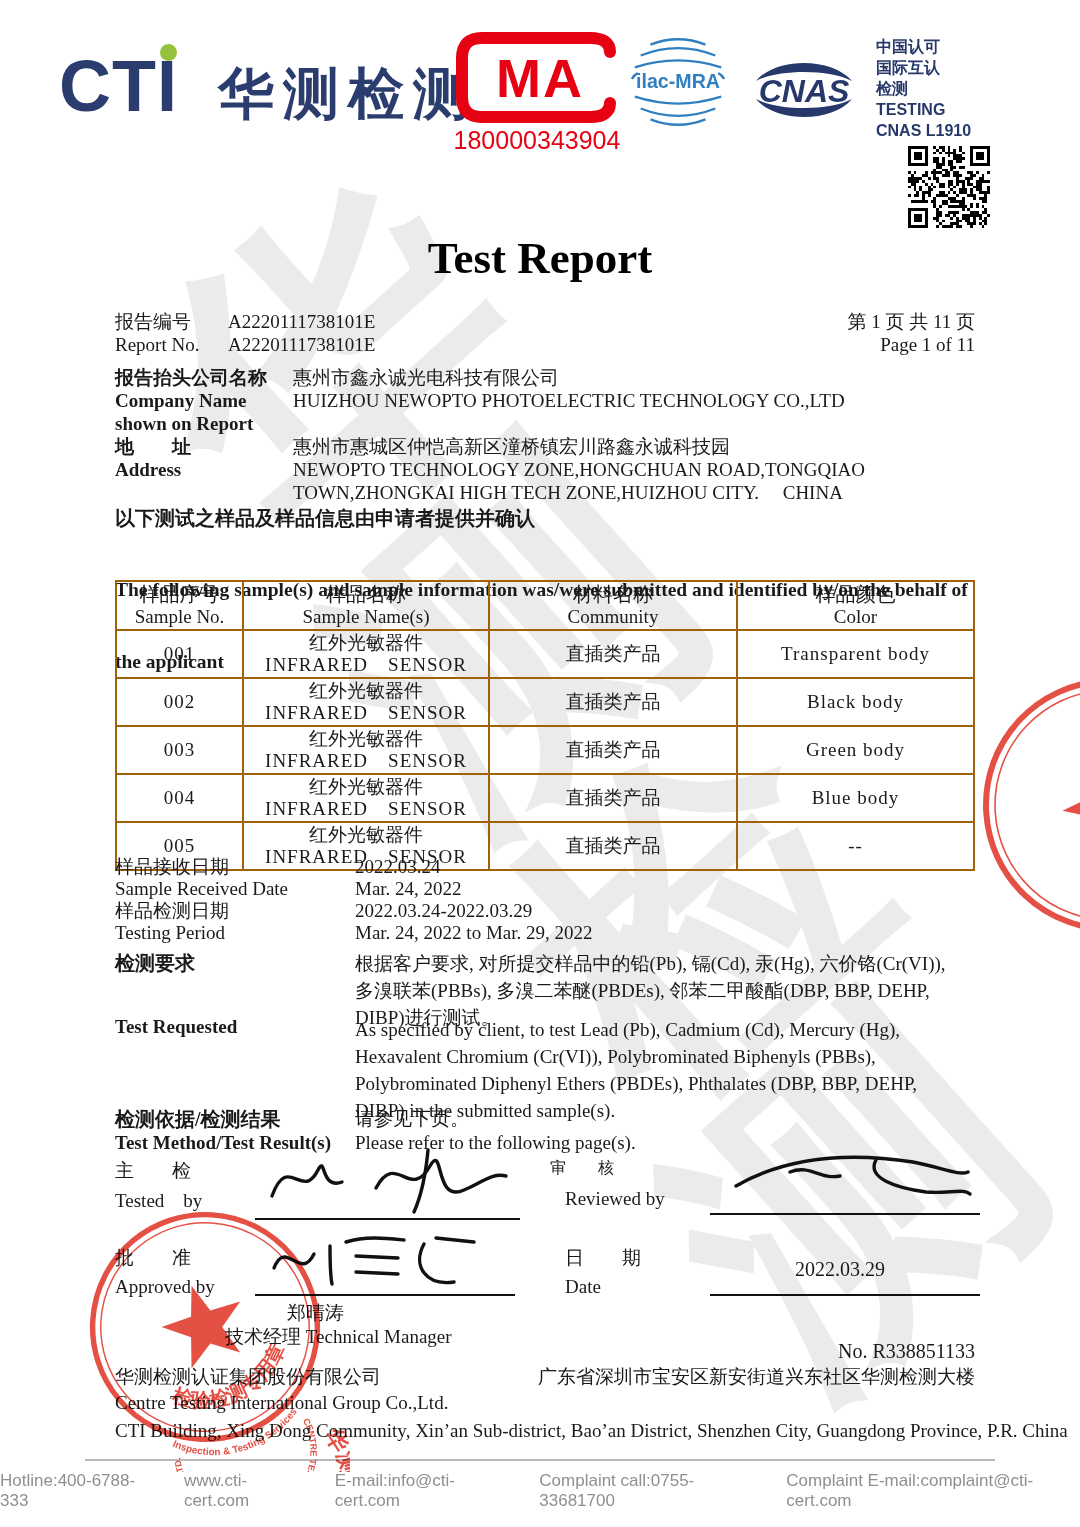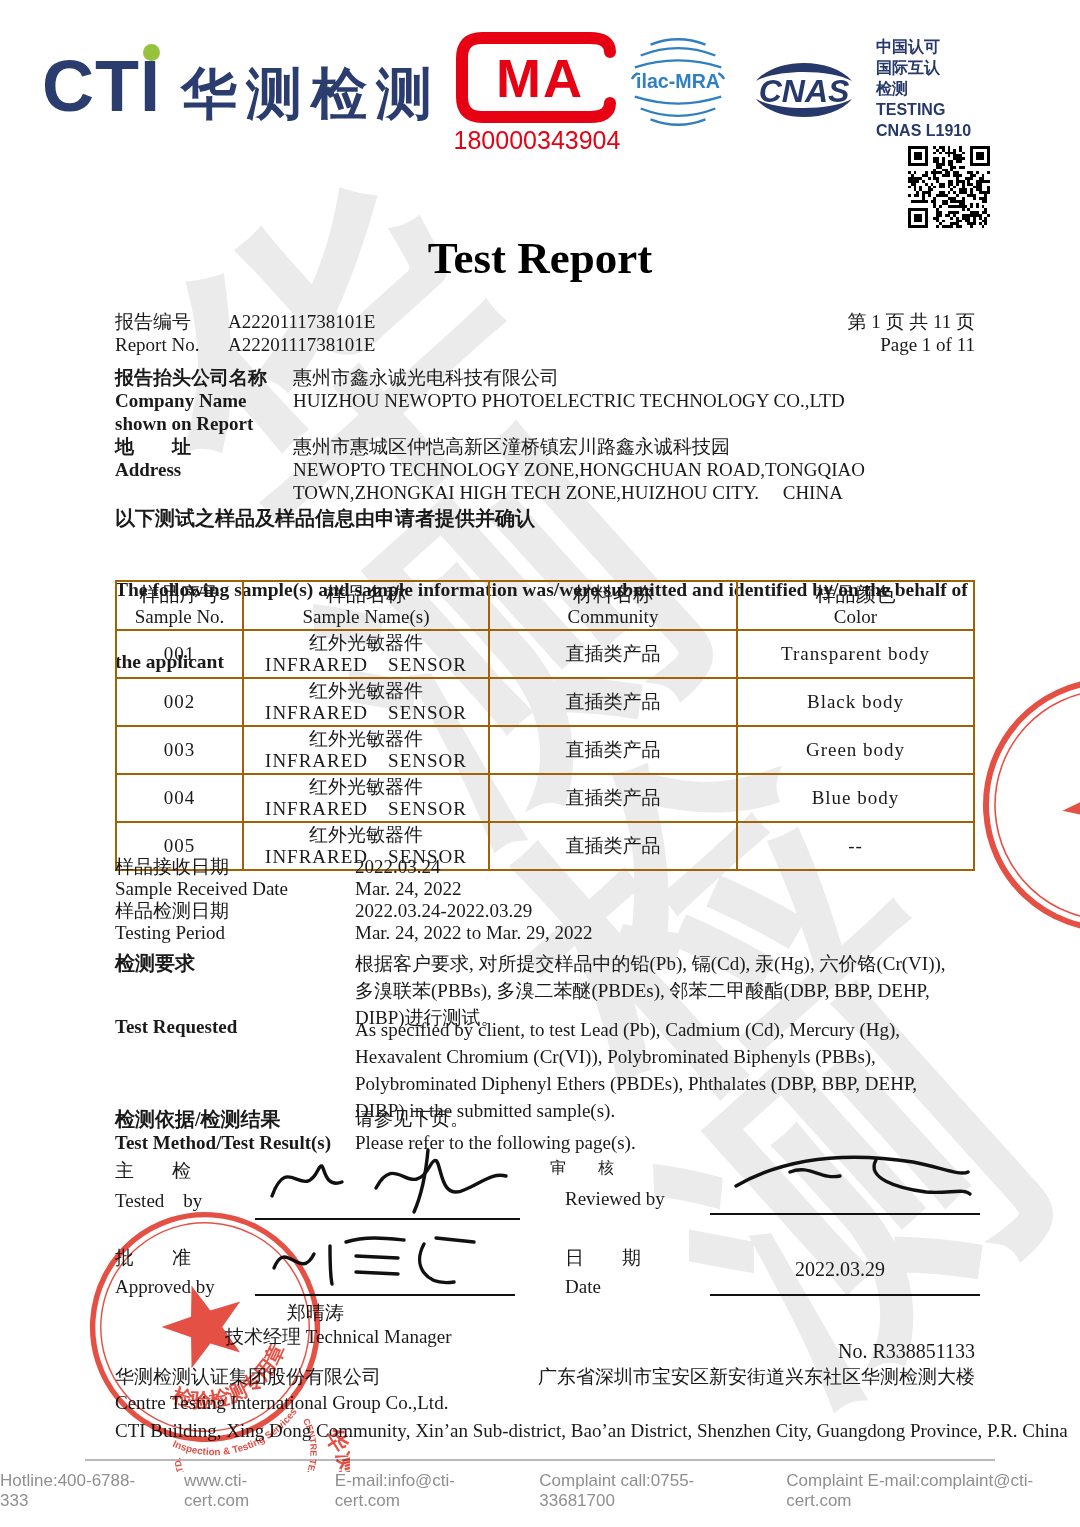--- a/index.html
+++ b/index.html
@@ -4,21 +4,21 @@
 <style>
   html,body{margin:0;padding:0;background:#fff;}
   .page{position:relative;width:1080px;height:1527px;background:#fff;overflow:hidden;
         font-family:"Liberation Serif","DejaVu Serif",serif;color:#1a1a1a;}
   .abs{position:absolute;}
   .z1{z-index:1;}
   
   .wm{position:absolute;z-index:0;font-size:330px;line-height:1;font-weight:700;
       color:#ebebeb;transform:rotate(-42deg);font-family:"Liberation Sans",sans-serif;pointer-events:none;}
   
-  .cti-logo{left:42px;top:50px;display:flex;align-items:flex-end;z-index:1;}
+  .cti-logo{left:59px;top:50px;display:flex;align-items:flex-end;z-index:1;gap:20px;}
   .cti-word{position:relative;font-family:"Liberation Sans",sans-serif;font-weight:800;
             font-size:72px;line-height:1;color:#2b3c6e;letter-spacing:1px;}
   .cti-dot{position:absolute;right:1px;top:-6px;width:17px;height:17px;border-radius:50%;background:#96c23d;}
   .cti-cn{font-family:"Liberation Sans",sans-serif;font-weight:800;font-size:56px;line-height:1;
           color:#2b3c6e;letter-spacing:9px;margin-left:20px;}
   .cma-num{left:448px;top:126px;width:178px;text-align:center;color:#e60113;
            font-family:"Liberation Sans",sans-serif;font-size:25px;font-weight:500;z-index:1;}
   .accred{left:876px;top:36px;color:#27396b;font-family:"Liberation Sans",sans-serif;
           font-size:16px;font-weight:700;line-height:21px;z-index:1;}
   

